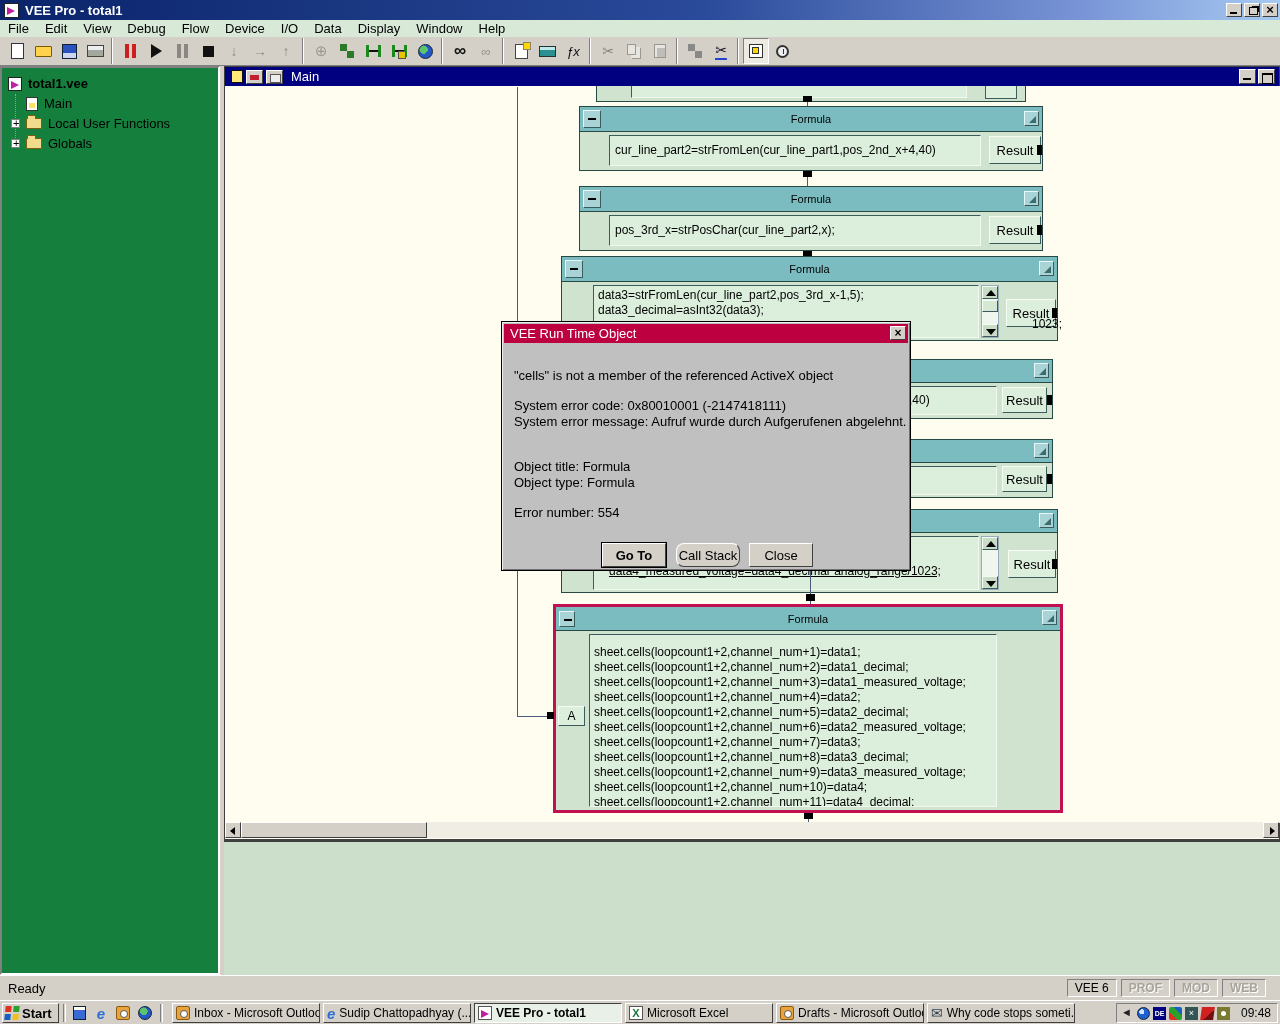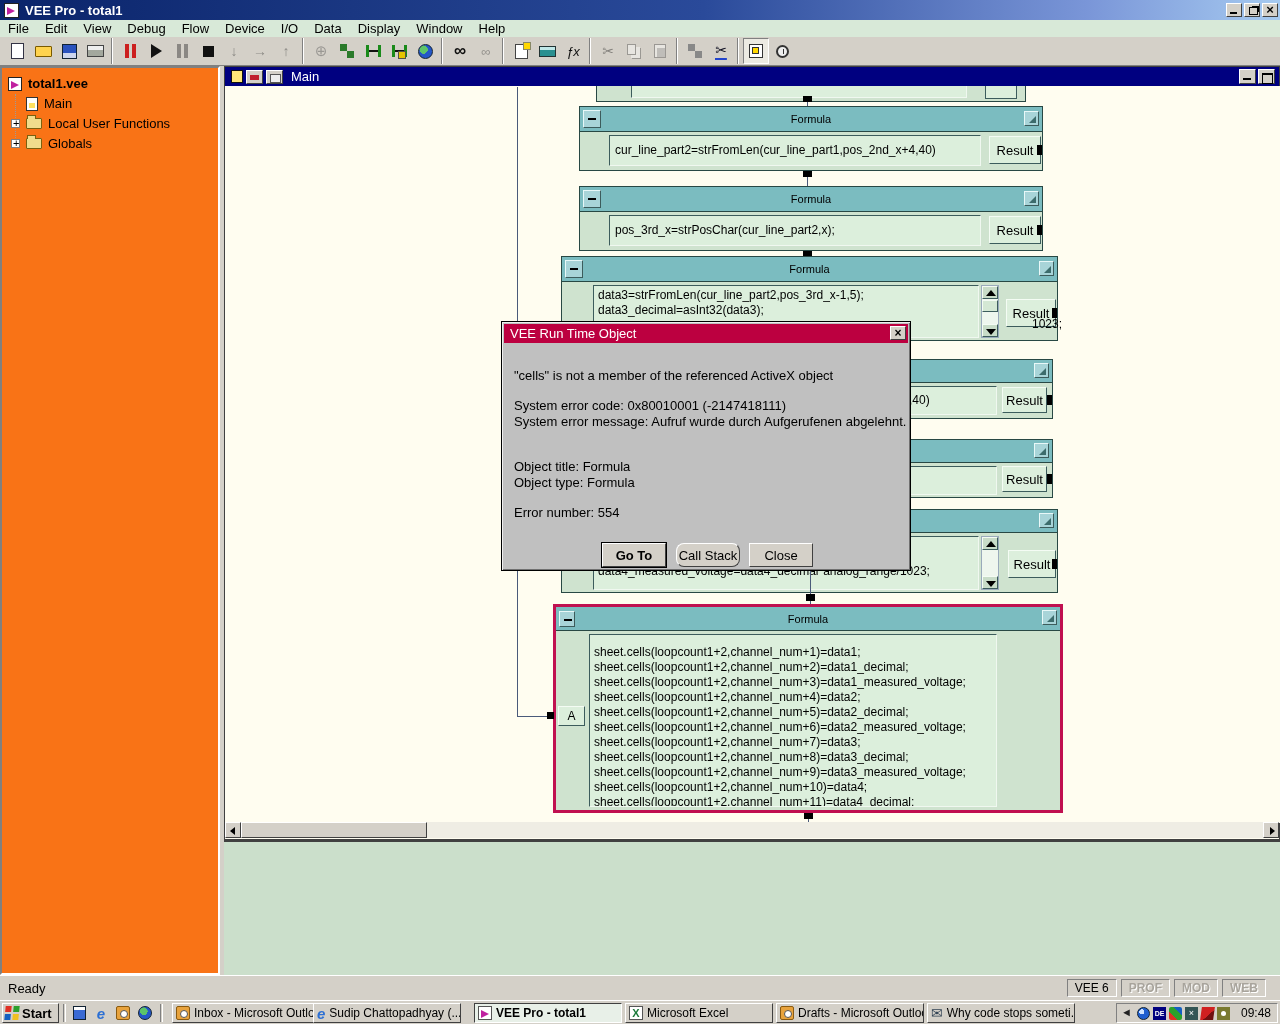--- a/index.html
+++ b/index.html
@@ -64,21 +64,21 @@
   [data-ic="paste"] { width:12px; height:14px; background:#caa36c; border:1px solid #554; box-shadow:inset 2px 3px 0 #fff; }
   [data-ic="clean"] { width:7px; height:7px; background:#888; box-shadow:7px 7px 0 #888; margin-right:7px; margin-bottom:7px; }
   [data-ic="cutline"]::before { content:"✂"; font-size:14px; color:#112; }
   [data-ic="cutline"] { background:linear-gradient(#2244cc,#2244cc) bottom/100% 2px no-repeat; padding-bottom:2px; }
   [data-ic="panel"] { width:14px; height:14px; background:#fff; border:1px solid #333; }
   [data-ic="panel"]::after { content:""; position:absolute; left:2px; top:2px; width:5px; height:5px; background:#ffd700; border:1px solid #333; }
   [data-ic="timer"] { width:13px; height:13px; border:2px solid #333; border-radius:50%; background:#eee; }
   [data-ic="timer"]::after { content:""; position:absolute; left:5px; top:2px; width:1px; height:5px; background:#333; }
 
   
-  #treepanel { position:absolute; left:0; top:66px; width:220px; height:909px; background:#f97316;
+  #treepanel { position:absolute; left:0; top:66px; width:220px; height:909px; background:#15803d;
     border:2px solid; border-color:#808080 #fff #fff #808080; }
   .troot { position:absolute; left:6px; top:8px; display:flex; align-items:center; gap:6px; font-weight:bold; }
   .ticon-root { width:14px; height:14px; background:#fff; border:1px solid #222; position:relative; }
   .ticon-root::before { content:""; position:absolute; left:2px; top:3px; border-left:8px solid #c020a0; border-top:4px solid transparent; border-bottom:4px solid transparent; }
   .titem { position:absolute; display:flex; align-items:center; gap:6px; }
   .ticon-page { width:12px; height:14px; background:#fff; border:1px solid #333; position:relative; }
   .ticon-page::after { content:""; position:absolute; left:2px; bottom:2px; width:6px; height:5px; background:#ffe060; }
   .ticon-folder { width:16px; height:11px; background:#f0dc8c; border:1px solid #7a6010; border-radius:1px; position:relative; }
   .ticon-folder::before { content:""; position:absolute; left:0; top:-4px; width:7px; height:3px; background:#f0dc8c; border:1px solid #7a6010; border-bottom:none; }
   .expander { width:9px; height:9px; background:#fff; border:1px solid #808080; position:relative; }
@@ -449,21 +449,21 @@
         <div class="pin" style="left:485px; top:34px;"></div>
       </div>
 
       <div class="fbox" style="left:335px; top:423px; width:497px; height:84px;">
         <div class="tb" style="height:23px;">
           <span class="minb" style="width:16px; height:16px;"></span>
           <span class="btitle">Formula</span>
           <span class="rszb" style="top:3px;"></span>
         </div>
         <div class="ffield" style="left:31px; top:26px; width:386px; height:54px;">
-          <div class="frag" style="left:4px; top:27px;">data4_measured_voltage=data4_decimal*analog_range/1023;</div>
+          <div class="frag" style="left:15px; top:27px;text-decoration:underline;">data4_measured_voltage=data4_decimal*analog_range/1023;</div>
         </div>
         <div class="vsb" style="left:419px; top:26px; width:18px; height:54px;">
           <div class="sbarr up" style="top:0;"></div>
           <div class="sbarr dn" style="bottom:0;"></div>
         </div>
         <div class="result" style="left:446px; top:40px; width:48px; height:28px;">Result</div>
         <div class="pin" style="left:490px; top:49px;"></div>
       </div>
 
       <div class="wire" style="left:584px; top:485px; width:1px; height:33px;"></div>
@@ -556,21 +556,21 @@
       </span>
     <span class="qlicon" style="left:136px;">
         <span class="ql-globe"></span>
       </span>
     <span class="qlsep" style="left:160px;"></span>
 
     <button class="task" style="left:172px;">
       <span class="ic-clock"></span>
       <span>Inbox - Microsoft Outlook</span>
     </button>
-    <button class="task" style="left:313px;">
+    <button class="task" style="left:323px;">
       <span class="ic-ie"></span>
       <span>Sudip Chattopadhyay (...</span>
     </button>
     <button class="task active" style="left:474px;">
       <span class="ic-vee"></span>
       <span>VEE Pro - total1</span>
     </button>
     <button class="task" style="left:625px;">
       <span class="ic-excel"></span>
       <span>Microsoft Excel</span>

